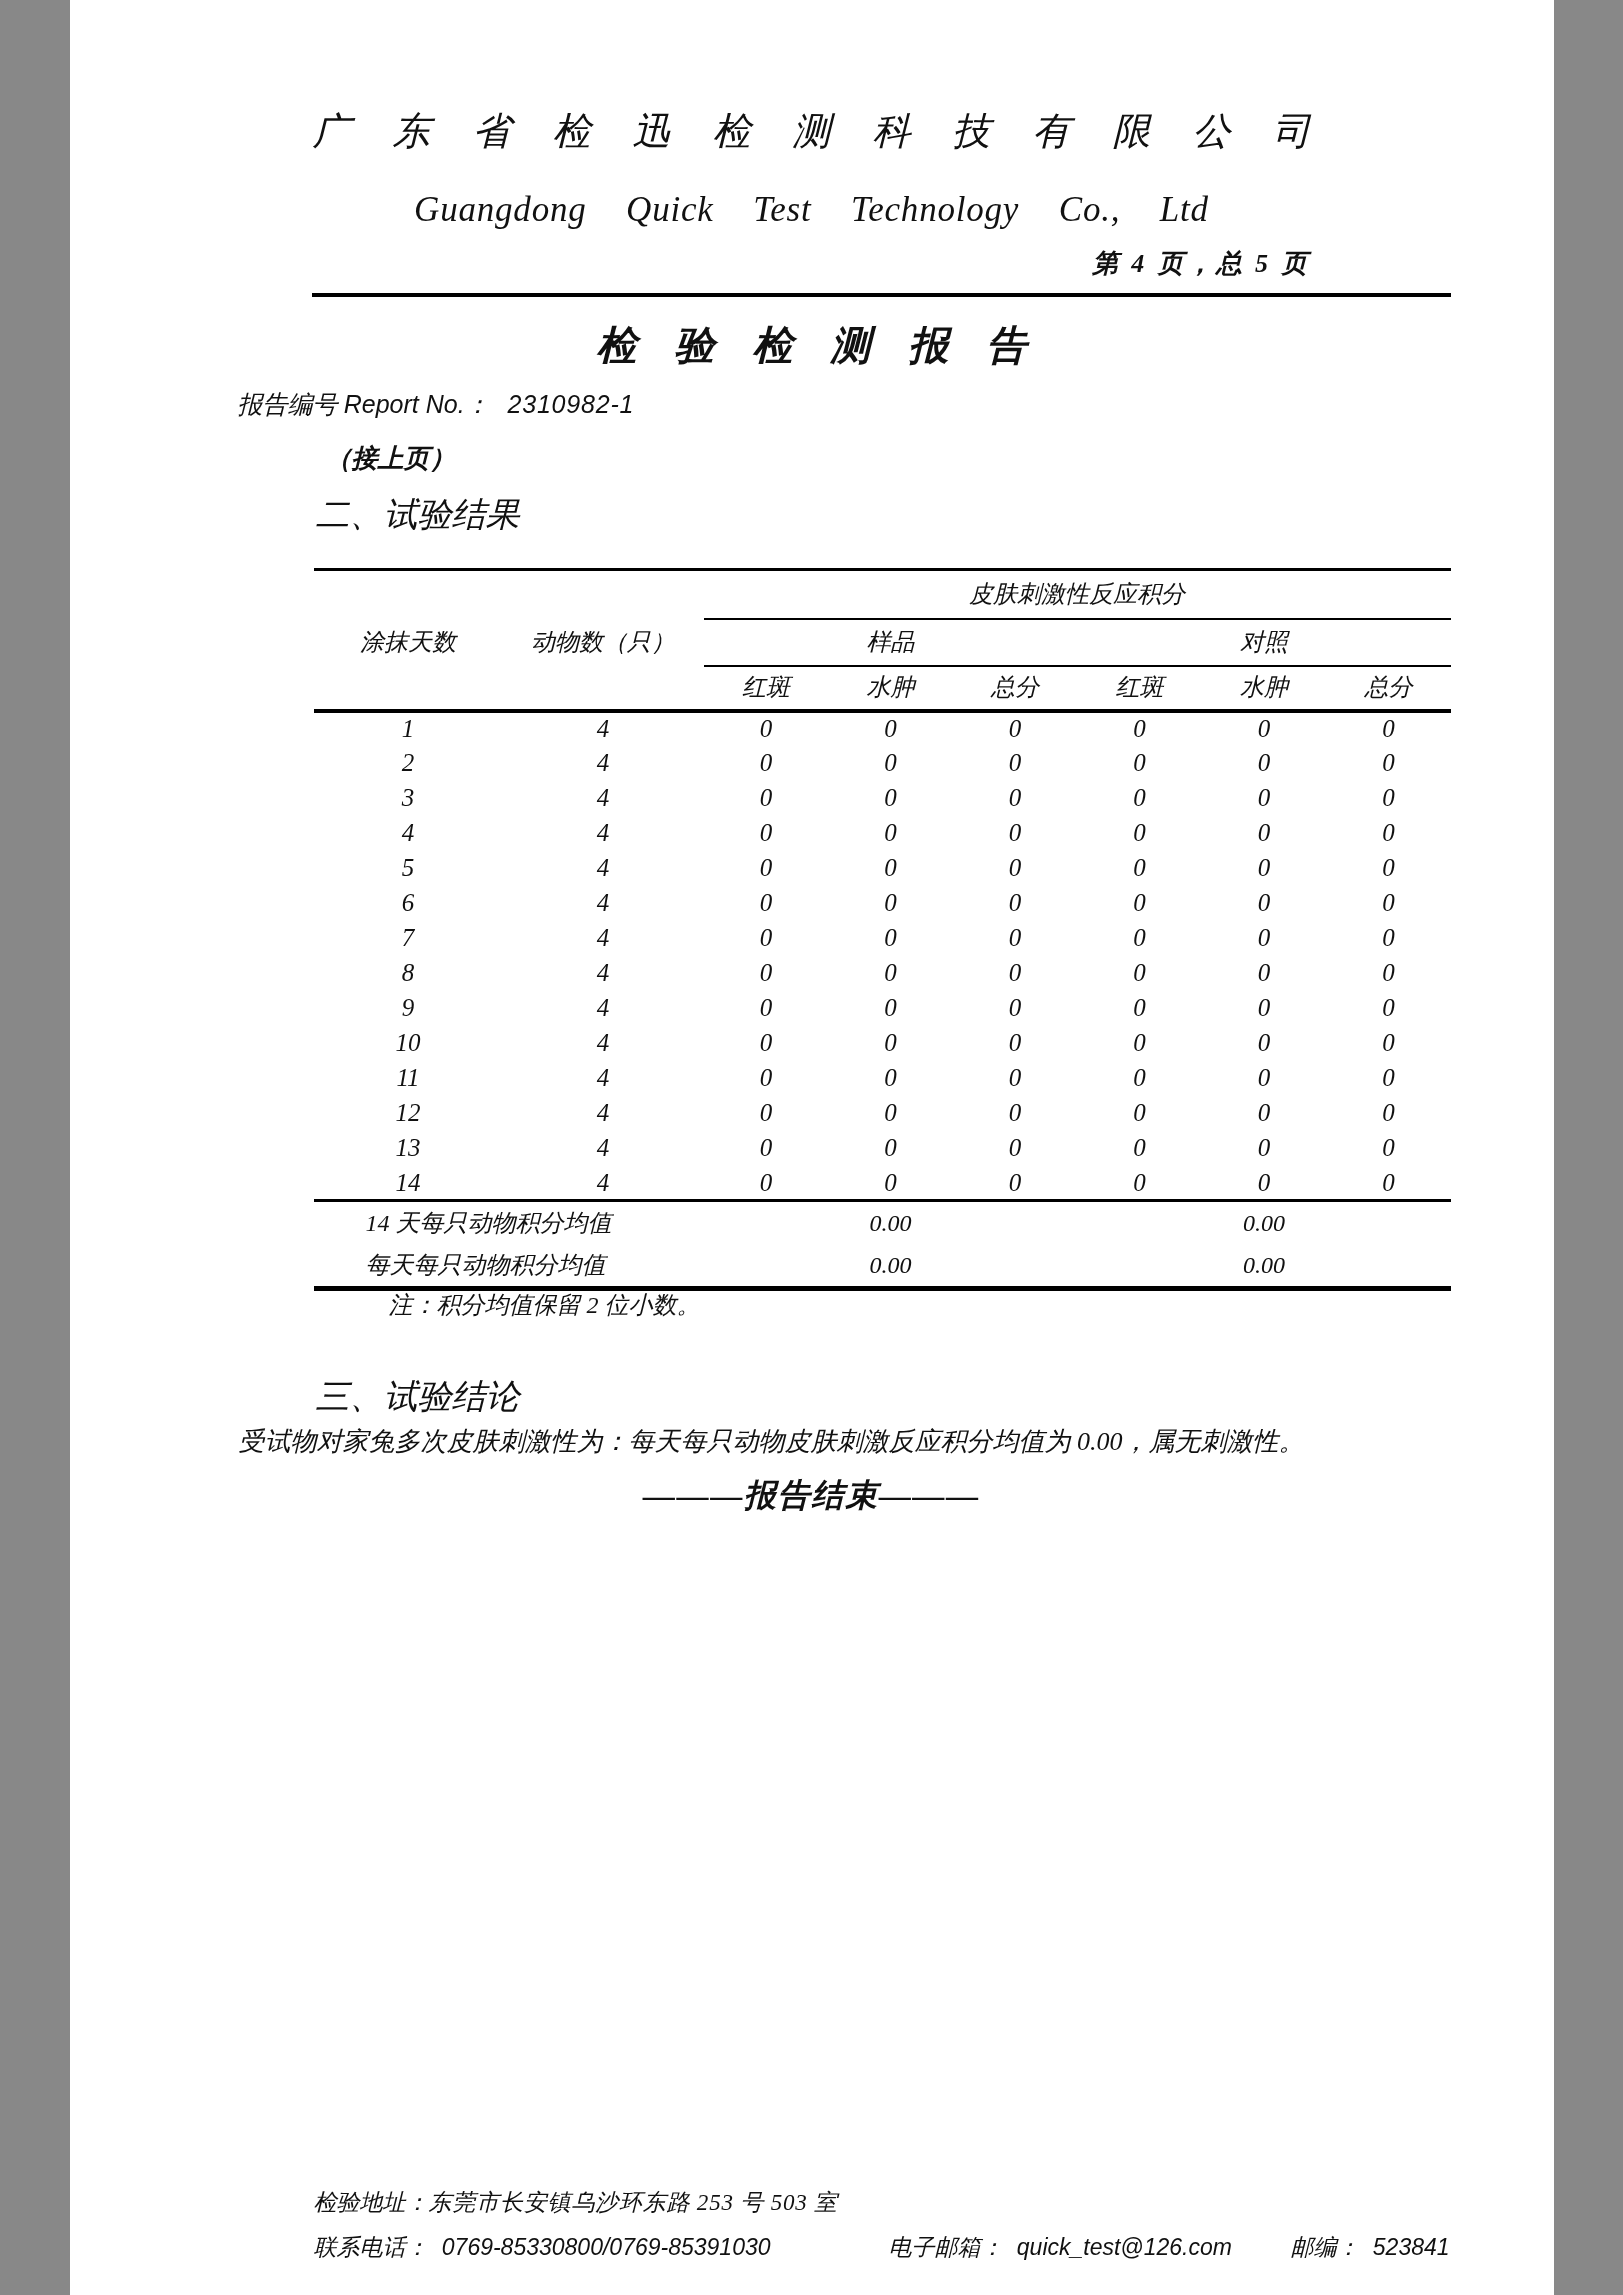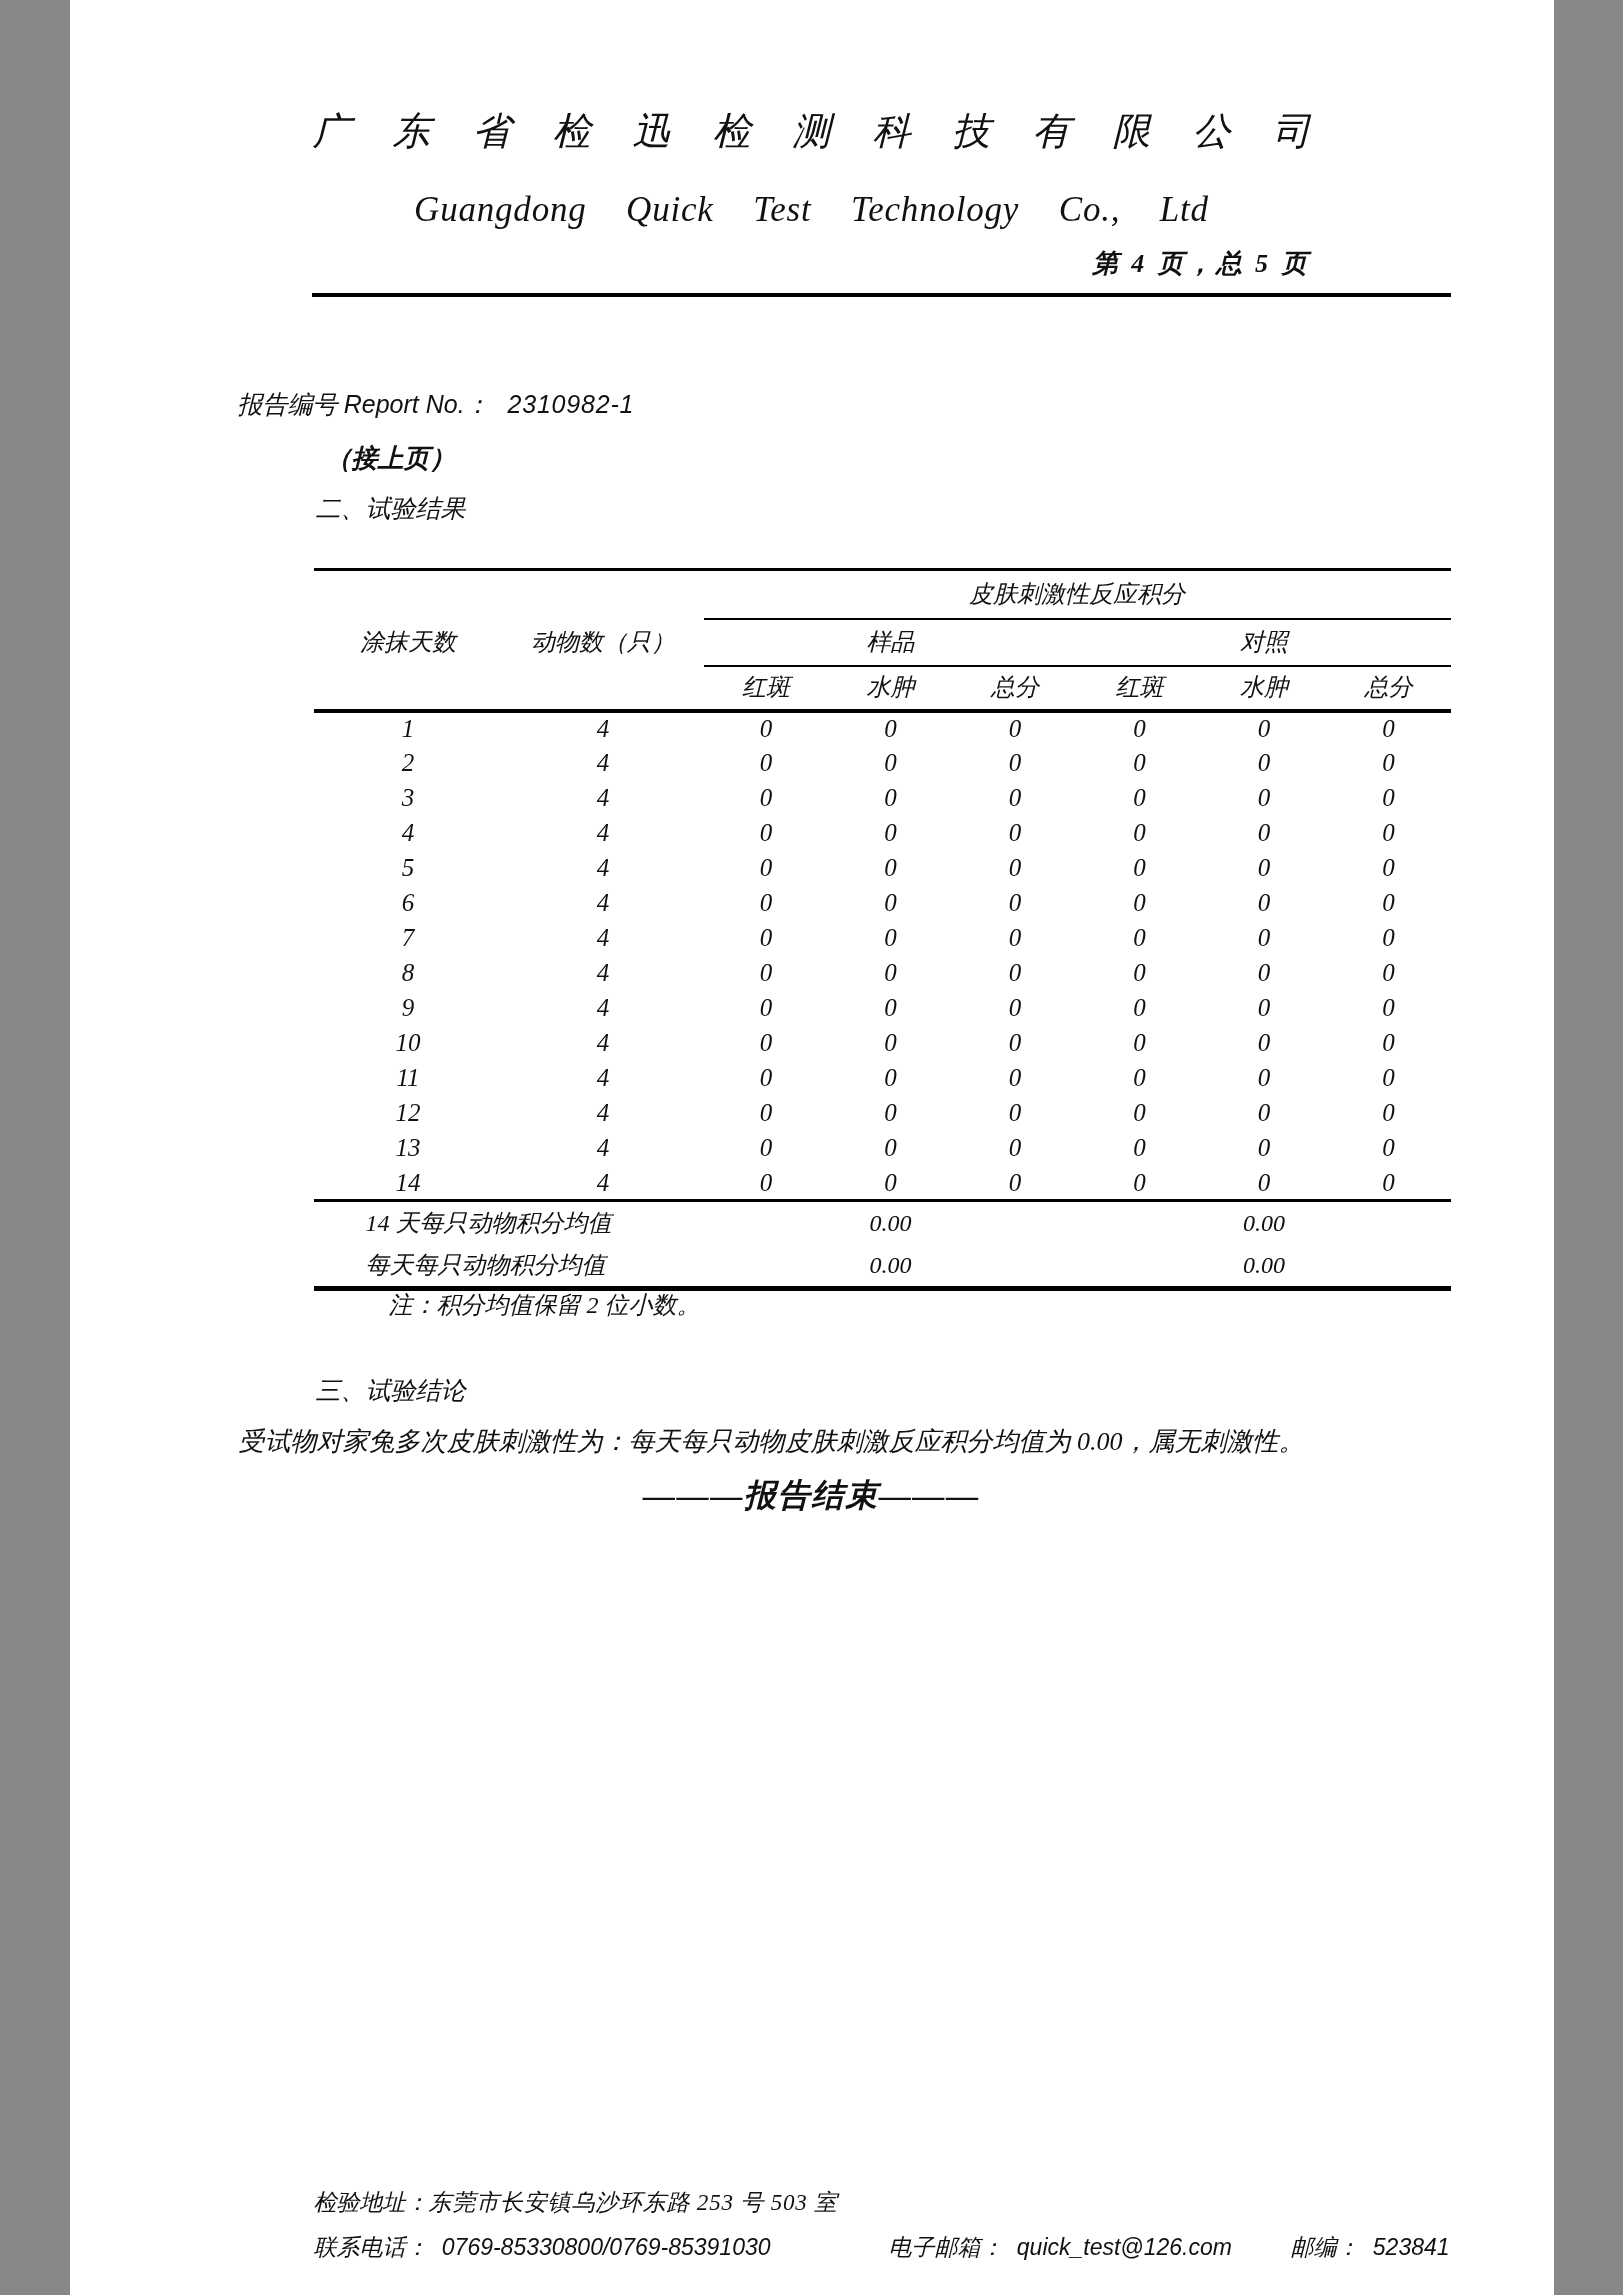--- a/index.html
+++ b/index.html
@@ -19,21 +19,21 @@
   .page-info{top:246px;right:243px;font-size:26px;font-weight:bold;letter-spacing:3.3px;}
   .rule-header{top:293px;left:242px;width:1139px;height:4.2px;background:#000;}
 
   .doc-title{top:318px;left:0;right:0;text-align:center;font-size:40px;font-weight:bold;
     letter-spacing:38px;padding-left:38px;white-space:nowrap;}
 
   .report-no{top:388px;left:168px;font-size:25px;}
   .report-no .latin{font-size:25px;}
   .report-no .value{margin-left:11.6px;letter-spacing:0.8px;}
   .continued{top:441px;left:256px;font-size:26px;font-weight:bold;}
-  .section-heading{font-size:25px;}
+  .section-heading{font-size:34px;}
   .sec2{top:492px;left:246px;}
   .table-caption{top:531px;left:244px;width:1090px;text-align:center;font-size:24px;}
 
   .results-table{position:absolute;top:568px;left:244px;width:1136px;
     border-collapse:collapse;table-layout:fixed;
     border-top:3.3px solid #000;border-bottom:5px solid #000;font-size:24px;}
   .results-table td{text-align:center;vertical-align:middle;padding:0;line-height:1.1;}
   .r1{height:49px;} .r2{height:47px;} .r3{height:45px;}
   td.thin{border-bottom:2.5px solid #000;}
   .r3 td{border-bottom:4.2px solid #000;}
@@ -62,20 +62,21 @@
 </head>
 <body>
 
 <div class="page">
 
   <div class="abs company-cn">广东省检迅检测科技有限公司</div>
   <div class="abs company-en">Guangdong Quick Test Technology Co., Ltd</div>
   <div class="abs page-info">第 4 页，总 5 页</div>
   <div class="abs rule-header"></div>
 
+  <div class="abs doc-title">检验检测报告</div>
 
   <div class="abs report-no">
     <span>报告编号</span>
     <span class="latin sans">Report No.：</span>
     <span class="value sans">2310982-1</span>
   </div>
 
   <div class="abs continued">（接上页）</div>
 
   <div class="abs section-heading sec2">二、试验结果</div>

